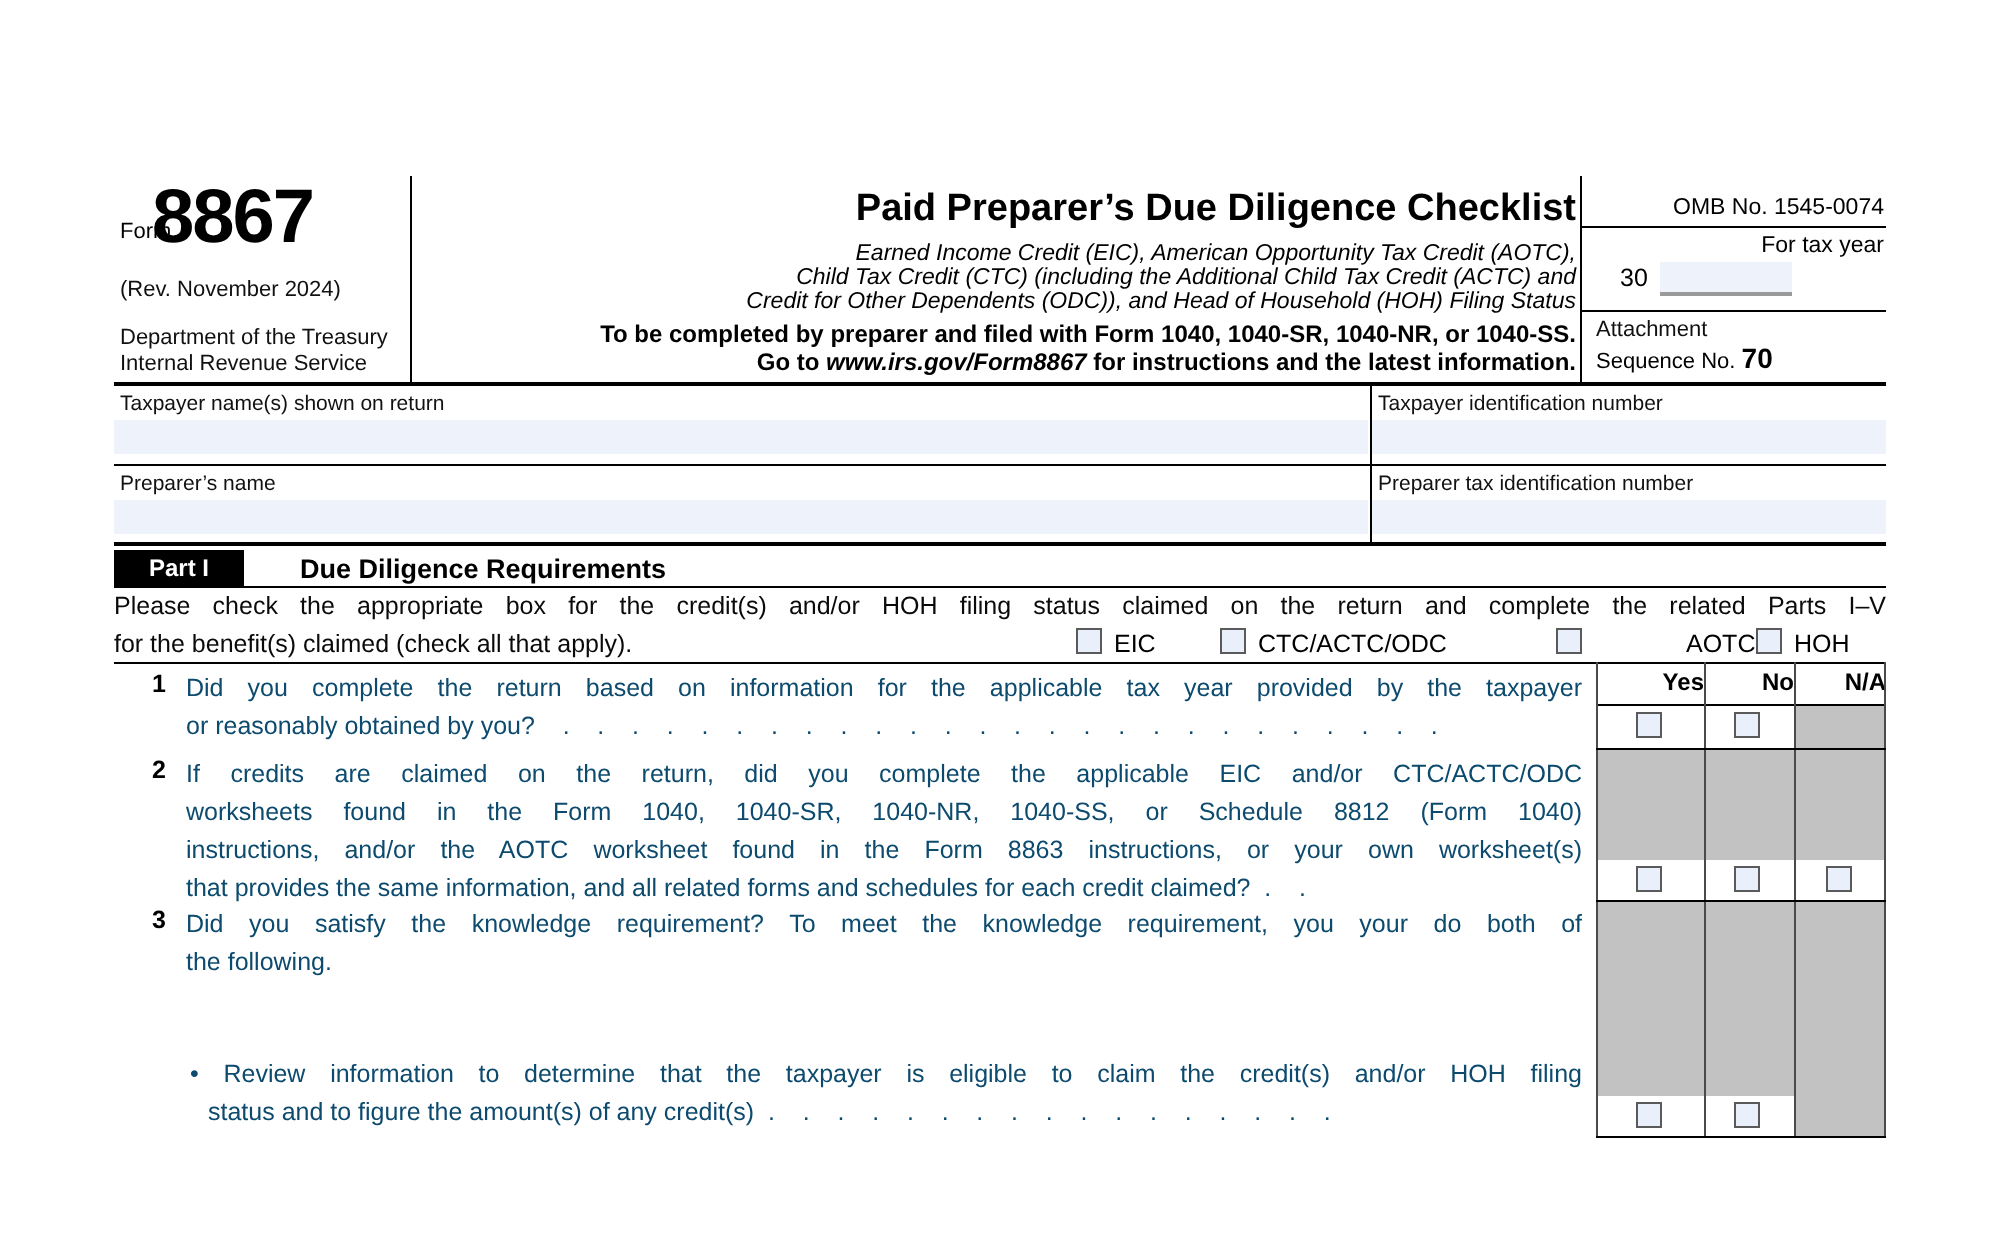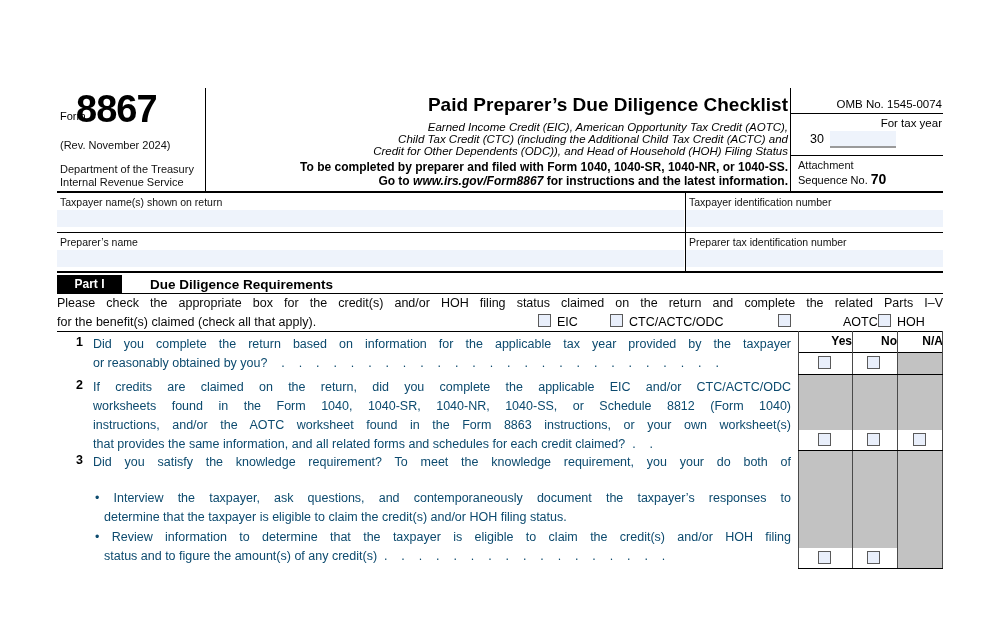--- a/index.html
+++ b/index.html
@@ -132,23 +132,20 @@
   <div class="qblock" style="left:93px; top:378px;">
     <div class="qline just">If credits are claimed on the return, did you complete the applicable EIC and/or CTC/ACTC/ODC</div>
     <div class="qline just">worksheets found in the Form 1040, 1040-SR, 1040-NR, 1040-SS, or Schedule 8812 (Form 1040)</div>
     <div class="qline just">instructions, and/or the AOTC worksheet found in the Form 8863 instructions, or your own worksheet(s)</div>
     <div class="qline nowrap">that provides the same information, and all related forms and schedules for each credit claimed?&nbsp;&nbsp;.&nbsp;&nbsp;&nbsp;&nbsp;.</div>
   </div>
 
   <div class="qnum" style="left:76px; top:453px;">3</div>
   <div class="qblock" style="left:93px; top:453px;">
     <div class="qline just">Did you satisfy the knowledge requirement? To meet the knowledge requirement, you your do both of</div>
-  </div>
-  <div class="qblock" style="left:93px; top:489px; width:698px;">
-    <div class="qline just" style="margin-left:2px;">• Interview the taxpayer, ask questions, and contemporaneously document the taxpayer’s responses to</div>
-    <div class="qline" style="margin-left:11px;">determine that the taxpayer is eligible to claim the credit(s) and/or HOH filing status.</div>
+    <div class="qline">the following.</div>
   </div>
   <div class="qblock" style="left:93px; top:528px; width:698px;">
     <div class="qline just" style="margin-left:2px;">• Review information to determine that the taxpayer is eligible to claim the credit(s) and/or HOH filing</div>
     <div class="qline nowrap" style="margin-left:11px;">status and to figure the amount(s) of any credit(s)&nbsp;&nbsp;.&nbsp;&nbsp;&nbsp;&nbsp;.&nbsp;&nbsp;&nbsp;&nbsp;.&nbsp;&nbsp;&nbsp;&nbsp;.&nbsp;&nbsp;&nbsp;&nbsp;.&nbsp;&nbsp;&nbsp;&nbsp;.&nbsp;&nbsp;&nbsp;&nbsp;.&nbsp;&nbsp;&nbsp;&nbsp;.&nbsp;&nbsp;&nbsp;&nbsp;.&nbsp;&nbsp;&nbsp;&nbsp;.&nbsp;&nbsp;&nbsp;&nbsp;.&nbsp;&nbsp;&nbsp;&nbsp;.&nbsp;&nbsp;&nbsp;&nbsp;.&nbsp;&nbsp;&nbsp;&nbsp;.&nbsp;&nbsp;&nbsp;&nbsp;.&nbsp;&nbsp;&nbsp;&nbsp;.&nbsp;&nbsp;&nbsp;&nbsp;.</div>
   </div>
 
 </div>
 
 </body></html>

